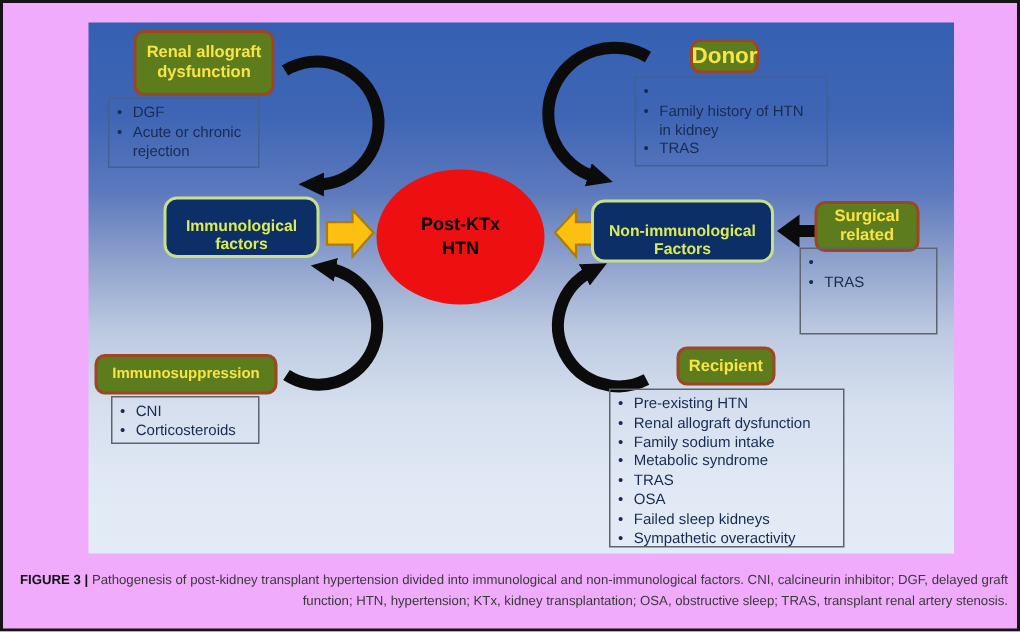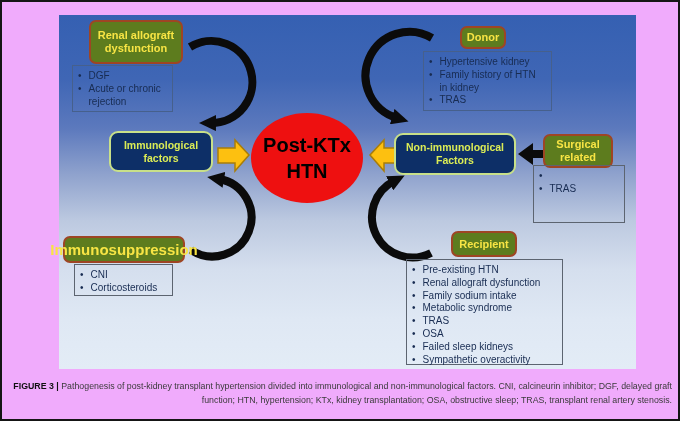--- a/index.html
+++ b/index.html
@@ -14,35 +14,35 @@
       #3560b2 0%, #3f66b5 18%, #5c79bd 32%, #8fa2cd 45%,
       #bcc9e0 58%, #d5dfee 72%, #dfe8f4 86%, #e3ecf6 100%);
   }
   .gbox{
     position:absolute;background:#5d7c1e;border:2px solid #9e4524;border-radius:7px;
     color:#f8e544;font-weight:bold;display:flex;align-items:center;justify-content:center;
     text-align:center;line-height:1.15;box-sizing:border-box;
   }
   .nbox{
     position:absolute;background:#0d2f67;border:2px solid #c8e089;border-radius:9px;
-    color:#dbec55;font-weight:bold;display:flex;align-items:center;justify-content:center;
+    color:#dbec55;font-weight:bold;display:flex;align-items:flex-end;justify-content:center;
     text-align:center;line-height:1.2;box-sizing:border-box;font-size:10.5px;
   }
   .lbox{
     position:absolute;background:transparent;border:1px solid #46608c;
     box-sizing:border-box;color:#182c52;
   }
   .lbox.graybrd{border-color:#5c6470;}
   .lbox ul{list-style:none;margin:0;padding:4px 5px 2px 5px;}
   .lbox li{display:flex;gap:7px;font-size:10px;line-height:1.28;}
   .blt{flex:0 0 auto;}
   #ellipse{
     position:absolute;left:249px;top:111px;width:112px;height:90px;border-radius:50%;
     background:#ee1010;display:flex;flex-direction:column;align-items:center;justify-content:center;
-    color:#000;font-weight:bold;font-size:20px;line-height:1.3;text-align:center;
+    color:#000;font-weight:bold;font-size:12px;line-height:1.3;text-align:center;
   }
   svg.overlay{position:absolute;left:0;top:0;pointer-events:none;}
   #caption{
     position:absolute;left:10px;top:378px;width:660px;
     font-size:8.8px;line-height:1.55;color:#3a3a3a;text-align:right;
   }
   #caption b{color:#111;}
 </style>
 </head>
 <body>
@@ -61,27 +61,27 @@
       <path d="M 189,248 A 39,39 0 1 0 217,177" fill="none" stroke="#0b0b0b" stroke-width="8" marker-end="url(#ah)"></path>
       <path d="M 429,251 A 40,40 0 1 1 392,179" fill="none" stroke="#0b0b0b" stroke-width="8" marker-end="url(#ah)"></path>
       <polygon points="216,146 233,146 233,138 247,153 233,169 233,161 216,161" fill="#fdc010" stroke="#a97d08" stroke-width="1.5"></polygon>
       <polygon points="399,146 382,146 382,138 368,153 382,169 382,161 399,161" fill="#fdc010" stroke="#a97d08" stroke-width="1.5"></polygon>
       <polygon points="546,148 531,148 531,141 516,152 531,163 531,156 546,156" fill="#0b0b0b"></polygon>
     </svg>
 
     <div class="gbox" style="left:30px;top:5px;width:94px;height:44px;font-size:11px;">
       <span>Renal allograft dysfunction</span>
     </div>
-    <div class="gbox" style="left:401px;top:11px;width:46px;height:23px;font-size:11px;">
+    <div class="gbox" style="left:401px;top:11px;width:46px;height:23px;font-size:15px;">
       <span>Donor</span>
     </div>
     <div class="gbox" style="left:484px;top:119px;width:70px;height:34px;font-size:11px;">
       <span>Surgical related</span>
     </div>
-    <div class="gbox" style="left:4px;top:221px;width:122px;height:27px;font-size:15px;">
+    <div class="gbox" style="left:4px;top:221px;width:122px;height:27px;font-size:10px;">
       <span>Immunosuppression</span>
     </div>
     <div class="gbox" style="left:392px;top:216px;width:66px;height:26px;font-size:11px;">
       <span>Recipient</span>
     </div>
 
     <div class="nbox" style="left:50px;top:116px;width:104px;height:41px;">
       <span>Immunological factors</span>
     </div>
     <div class="nbox" style="left:335px;top:118px;width:122px;height:42px;">
@@ -102,21 +102,20 @@
           <li>
             <span class="blt">•</span>
             <span class="btx">Acute or chronic rejection</span>
           </li>
         </ul>
     </div>
     <div class="lbox" style="left:364px;top:36px;width:129px;height:60px;">
       <ul>
           <li>
             <span class="blt">•</span>
-            <span class="btx">Hypertensive kidney</span>
           </li>
           <li>
             <span class="blt">•</span>
             <span class="btx">Family history of HTN in kidney</span>
           </li>
           <li>
             <span class="blt">•</span>
             <span class="btx">TRAS</span>
           </li>
         </ul>

